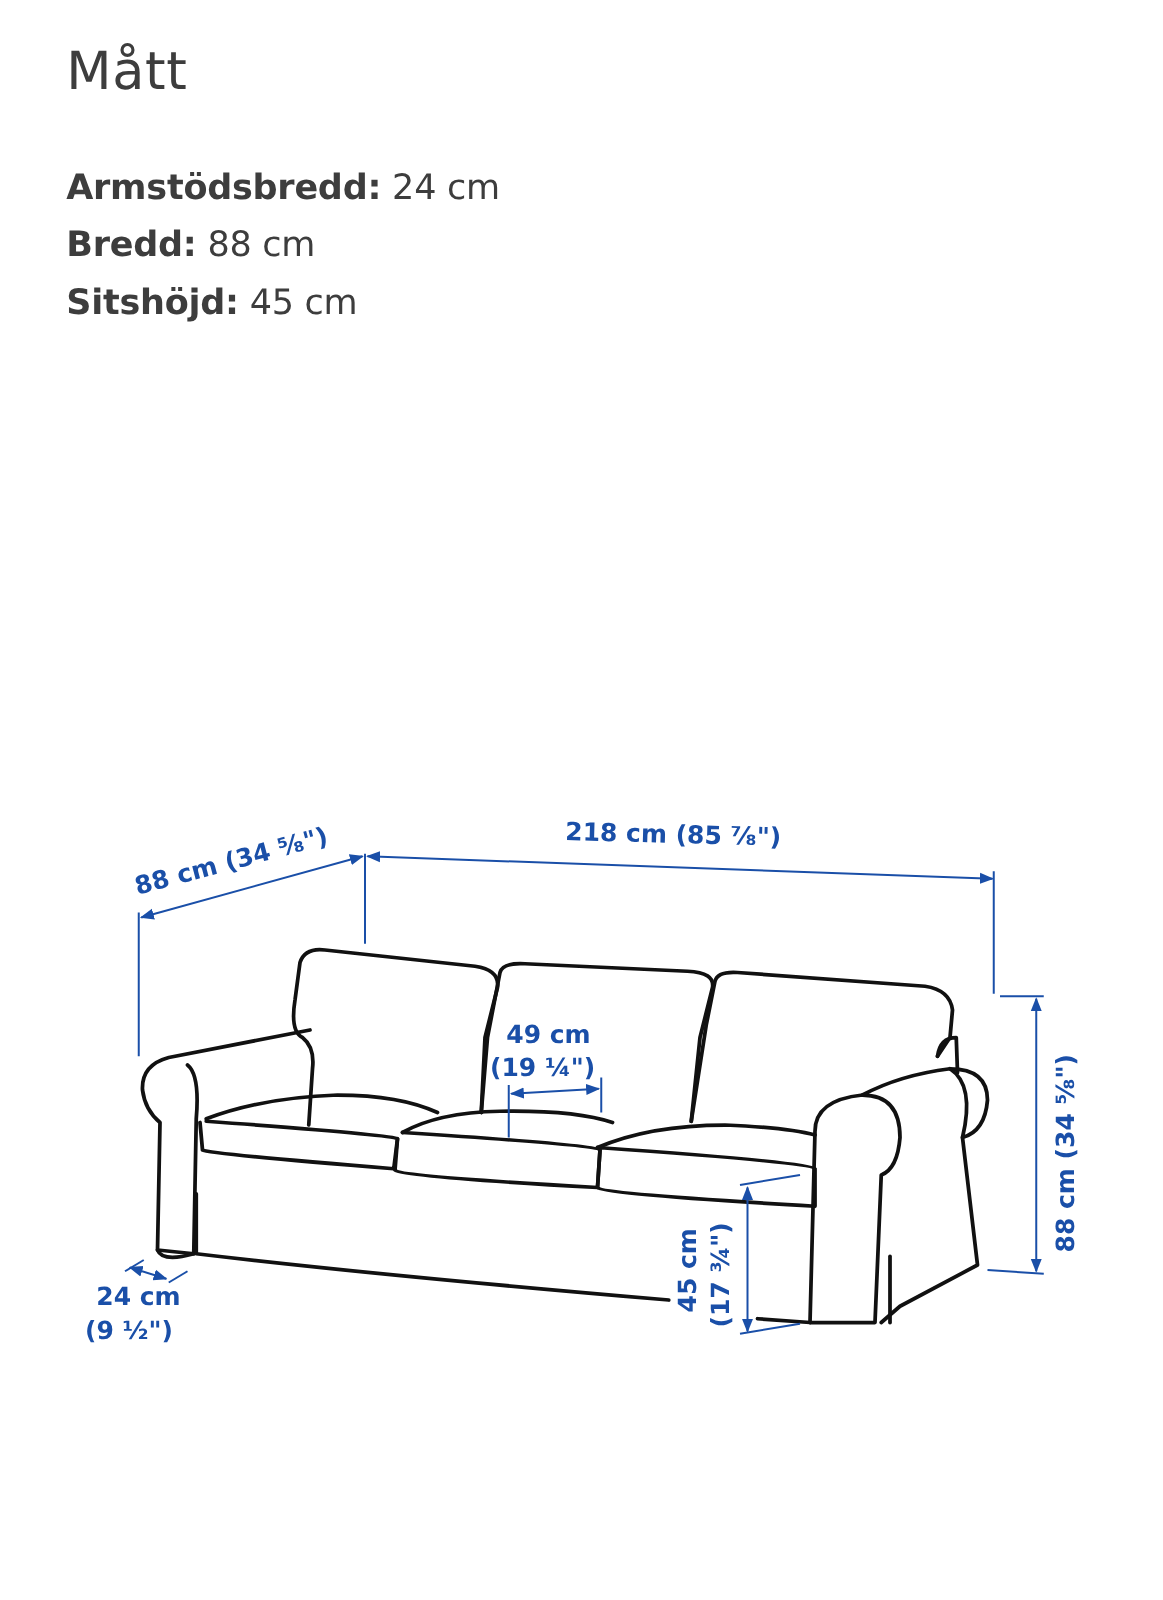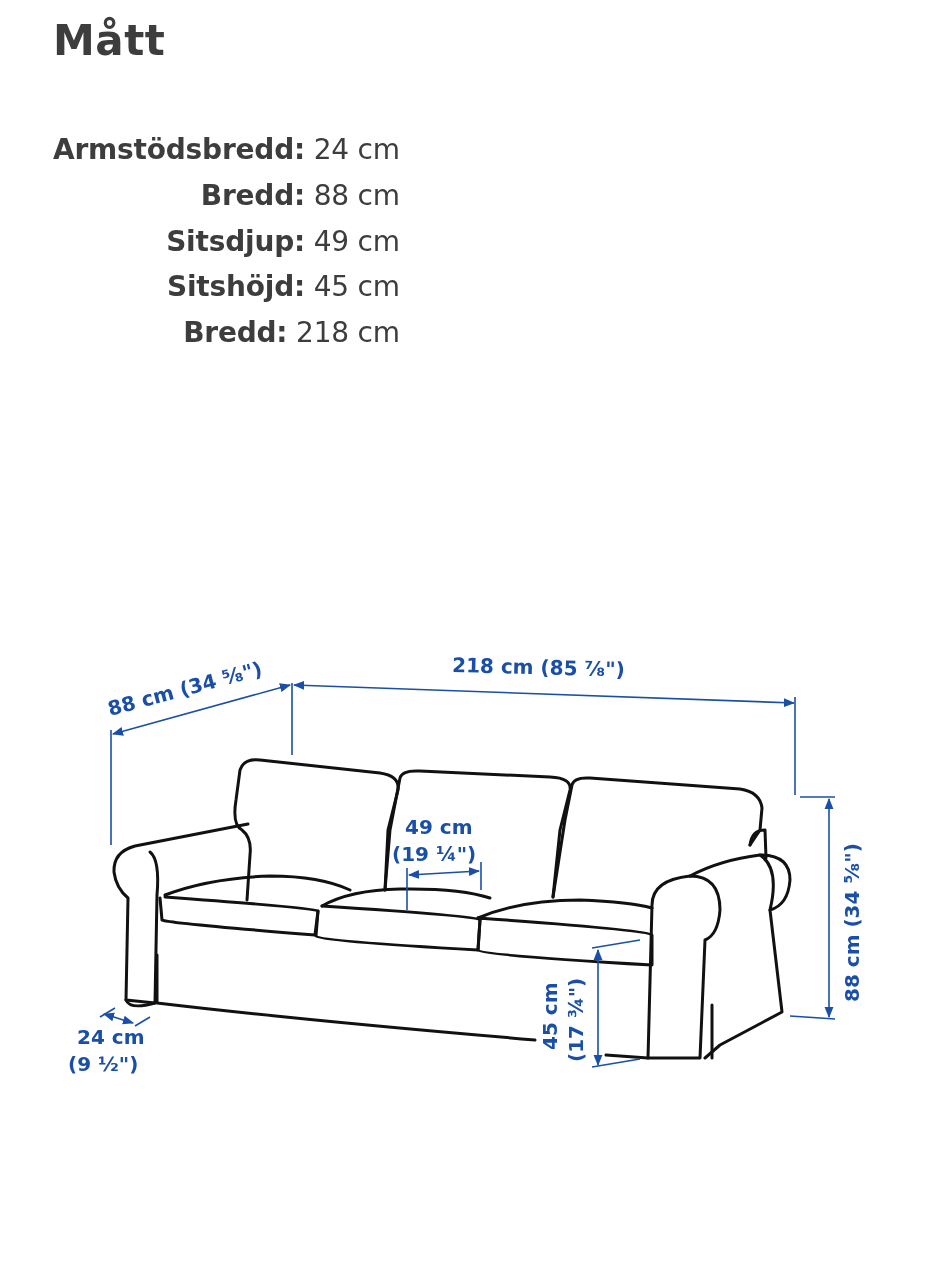--- a/index.html
+++ b/index.html
@@ -1,36 +1,34 @@
 <!DOCTYPE html>
 <html><head>
 <meta charset="utf-8">
 <style>
   html, body { margin:0; padding:0; background:#ffffff; }
   body { width:930px; height:1280px; position:relative; overflow:hidden;
          font-family:"DejaVu Sans", "Liberation Sans", sans-serif; color:#333333; }
-  .title { position:absolute; left:53px; top:16px; margin:0; font-size:42px;
-           font-weight:bold; color:#3d3d3d; letter-spacing:0.5px; }
-  .specs { position:absolute; left:53px; top:127px; margin:0; padding:0; list-style:none;text-align:right; }
+  .title { position:absolute; left:53px; top:32px; margin:0; font-size:42px;
+           font-weight:normal; color:#3d3d3d; letter-spacing:0.5px; }
+  .specs { position:absolute; left:53px; top:127px; margin:0; padding:0; list-style:none; }
   .spec { font-size:28px; line-height:45.8px; color:#3d3d3d; white-space:nowrap; letter-spacing:-0.2px; }
   .spec .k { font-weight:bold; }
   .diagram { position:absolute; left:0; top:620px; width:930px; height:500px; }
   .dim { fill:#1a4fa8; font-family:"DejaVu Sans", "Liberation Sans", sans-serif; font-weight:bold; font-size:20px; }
 </style>
 </head>
 <body>
 
 <h1 class="title">Mått</h1>
 
 <ul class="specs">
   <li class="spec"><span class="k">Armstödsbredd:</span> <span>24 cm</span></li>
   <li class="spec"><span class="k">Bredd:</span> <span>88 cm</span></li>
-  <li class="spec"><span class="k">Sitsdjup:</span> <span>49 cm</span></li>
   <li class="spec"><span class="k">Sitshöjd:</span> <span>45 cm</span></li>
-  <li class="spec"><span class="k">Bredd:</span> <span>218 cm</span></li>
 </ul>
 
 <svg class="diagram" viewBox="0 620 930 500" width="930" height="500" xmlns="http://www.w3.org/2000/svg">
   <defs>
     <marker id="arr" viewBox="0 0 10 10" refX="9" refY="5" markerWidth="7" markerHeight="7" orient="auto-start-reverse">
       <path d="M0,1 L10,5 L0,9 z" fill="#1a4fa8"></path>
     </marker>
   </defs>
 
   <g fill="none" stroke="#111" stroke-width="3" stroke-linecap="round" stroke-linejoin="round">

